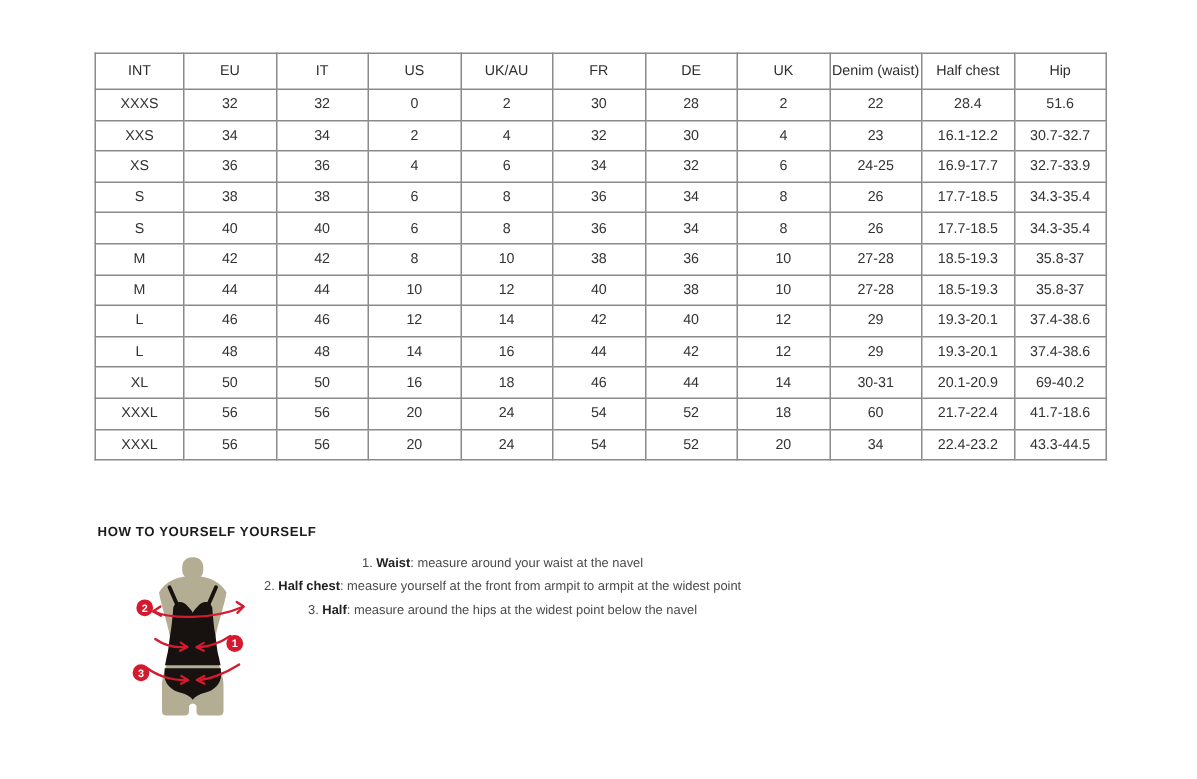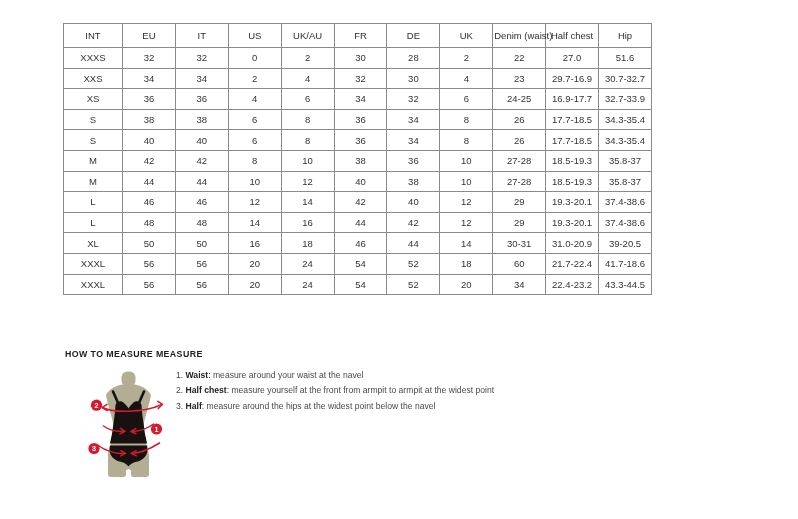--- a/index.html
+++ b/index.html
@@ -2,21 +2,21 @@
 <html><head>
 <meta charset="utf-8">
 <style>
   * { margin:0; padding:0; box-sizing:border-box; }
   html,body { width:798px; height:519px; background:#ffffff; overflow:hidden;
               font-family:"Liberation Sans", sans-serif; }
   .page { position:relative; width:798px; height:519px; background:#fff; }
 
   
   table.size-table {
-    position:absolute; left:63px; top:23px; width:589px;
+    position:absolute; left:63px; top:35px; width:675px;
     border-collapse:collapse; table-layout:fixed;
     border:1.5px solid #6f6f6f;
   }
   table.size-table th, table.size-table td {
     border:1px solid #8a8a8a;
     font-size:9.5px; font-weight:normal; color:#333333;
     text-align:center; vertical-align:middle;
     white-space:nowrap; padding:0 1px;
   }
   table.size-table th { height:24px; color:#2e2e2e; }
@@ -24,21 +24,21 @@
   col.col-int { width:59px; }
 
   
   .measure-title {
     position:absolute; left:65px; top:349px;
     font-size:8.8px; font-weight:bold; color:#1c1c1c; letter-spacing:0.4px;
   }
   .measure-figure { position:absolute; left:76px; top:371px; width:105px; height:108px; }
   ol.measure-steps {
     position:absolute; left:176px; top:371px; list-style:none;
-    font-size:8.6px; color:#4a4a4a;
+    font-size:8.6px; color:#4a4a4a;text-align:center;
   }
   ol.measure-steps li { margin-bottom:6.5px; line-height:8.8px; }
   ol.measure-steps li b { color:#222222; }
 </style>
 </head>
 <body>
 
 <div class="page">
 
   <table class="size-table">
@@ -74,34 +74,34 @@
         <tr>
           <td>XXXS</td>
           <td>32</td>
           <td>32</td>
           <td>0</td>
           <td>2</td>
           <td>30</td>
           <td>28</td>
           <td>2</td>
           <td>22</td>
-          <td>27.0</td>
+          <td>28.4</td>
           <td>51.6</td>
         </tr>
         <tr>
           <td>XXS</td>
           <td>34</td>
           <td>34</td>
           <td>2</td>
           <td>4</td>
           <td>32</td>
           <td>30</td>
           <td>4</td>
           <td>23</td>
-          <td>29.7-16.9</td>
+          <td>16.1-12.2</td>
           <td>30.7-32.7</td>
         </tr>
         <tr>
           <td>XS</td>
           <td>36</td>
           <td>36</td>
           <td>4</td>
           <td>6</td>
           <td>34</td>
           <td>32</td>
@@ -191,22 +191,22 @@
         <tr>
           <td>XL</td>
           <td>50</td>
           <td>50</td>
           <td>16</td>
           <td>18</td>
           <td>46</td>
           <td>44</td>
           <td>14</td>
           <td>30-31</td>
-          <td>31.0-20.9</td>
-          <td>39-20.5</td>
+          <td>20.1-20.9</td>
+          <td>69-40.2</td>
         </tr>
         <tr>
           <td>XXXL</td>
           <td>56</td>
           <td>56</td>
           <td>20</td>
           <td>24</td>
           <td>54</td>
           <td>52</td>
           <td>18</td>
@@ -223,21 +223,21 @@
           <td>54</td>
           <td>52</td>
           <td>20</td>
           <td>34</td>
           <td>22.4-23.2</td>
           <td>43.3-44.5</td>
         </tr>
       </tbody>
   </table>
 
-  <div class="measure-title">HOW TO MEASURE MEASURE</div>
+  <div class="measure-title">HOW TO YOURSELF YOURSELF</div>
 
   <svg class="measure-figure" viewBox="0 0 105 108" xmlns="http://www.w3.org/2000/svg">
 
     <g>
       <rect x="45.5" y="0.5" width="14" height="15" rx="6" fill="#b2ad93"></rect>
       <path fill="#b2ad93" d="M 30 24 C 34 17 41 14.5 46 13.5 L 59 13.5 C 64 14.5 71 17 75 24
         C 73.5 33 69.5 44 68 52 C 67 58 67 62 68.5 67.5 C 71 75.5 73 80 73 86
         L 73 103 Q 73 106 70 106 L 57.5 106 Q 55 106 55 103 L 55 99.5
         Q 52.5 96.5 50 99.5 L 50 103 Q 50 106 47 106 L 35 106 Q 32 106 32 103
         L 32 86 C 32 80 34 75.5 36.5 67.5 C 38 62 38 58 37 52 C 35.5 44 31.5 33 30 24 Z"></path>

